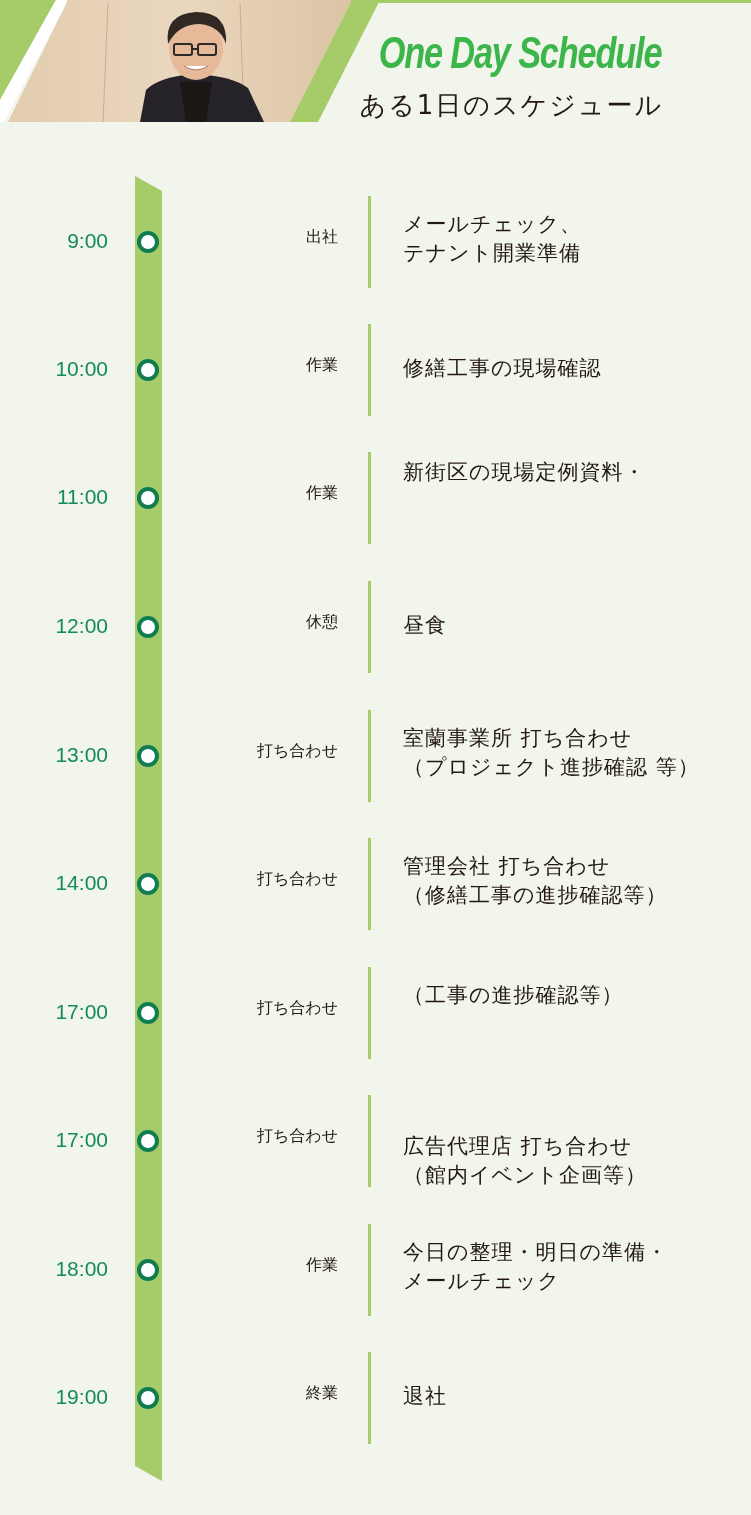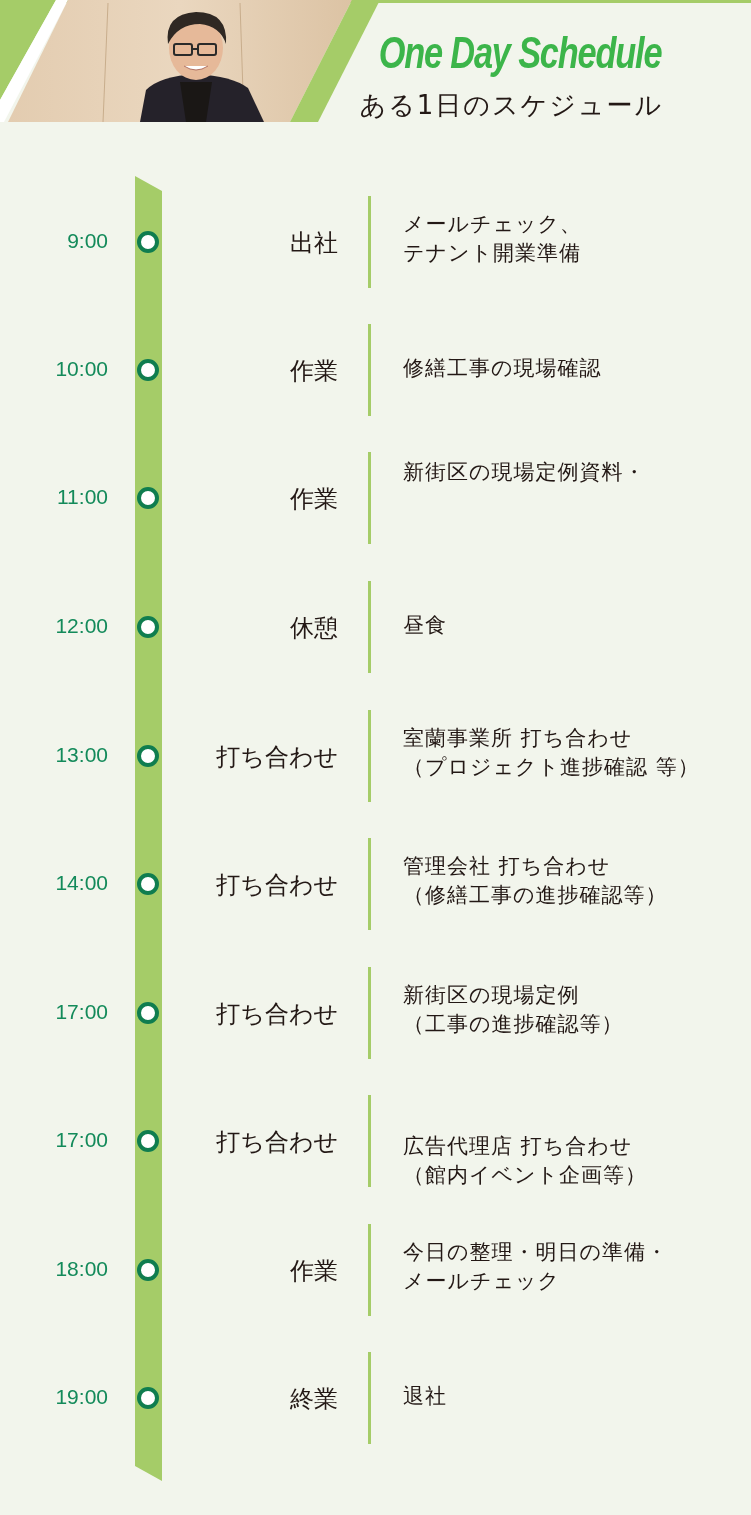--- a/index.html
+++ b/index.html
@@ -24,21 +24,21 @@
   .row { position: absolute; left: 0; width: 751px; }
   .time {
     position: absolute; left: 0; width: 108px; text-align: right;
     color: #138a5a; font-family: "Liberation Sans", sans-serif; font-size: 21px;
   }
   .dot {
     position: absolute; left: 137px; width: 22px; height: 22px; border-radius: 50%;
     background: #ffffff; border: 4px solid #0f7d4f;
   }
   .cat {
-    position: absolute; right: 413px; font-size: 24px; color: #231815; white-space: nowrap; text-align: left;
+    position: absolute; right: 413px; font-size: 16px; color: #231815; white-space: nowrap; text-align: left;
   }
   .divider { position: absolute; left: 368px; width: 3px; height: 92px; background: #a5cc68; }
   .desc {
     position: absolute; left: 403px; font-size: 21px; line-height: 29px; color: #231815; white-space: nowrap; letter-spacing: 1px;
   }
 </style>
 </head>
 <body>
 
 <div class="header">
@@ -141,21 +141,20 @@
       <div class="l1">管理会社 打ち合わせ</div>
       <div class="l2">（修繕工事の進捗確認等）</div>
     </div>
   </div>
     <div class="row" style="top: 0px;">
     <div class="time" style="top: 1000px;">17:00</div>
     <div class="dot" style="top: 1002px;"></div>
     <div class="cat" style="top: 998px;">打ち合わせ</div>
     <div class="divider" style="top: 967px;"></div>
     <div class="desc" style="top: 981px;">
-      <div class="l1">新街区の現場定例</div>
       <div class="l2">（工事の進捗確認等）</div>
     </div>
   </div>
     <div class="row" style="top: 0px;">
     <div class="time" style="top: 1128px;">17:00</div>
     <div class="dot" style="top: 1130px;"></div>
     <div class="cat" style="top: 1126px;">打ち合わせ</div>
     <div class="divider" style="top: 1095px;"></div>
     <div class="desc" style="top: 1132px;">
       <div class="l1">広告代理店 打ち合わせ</div>

